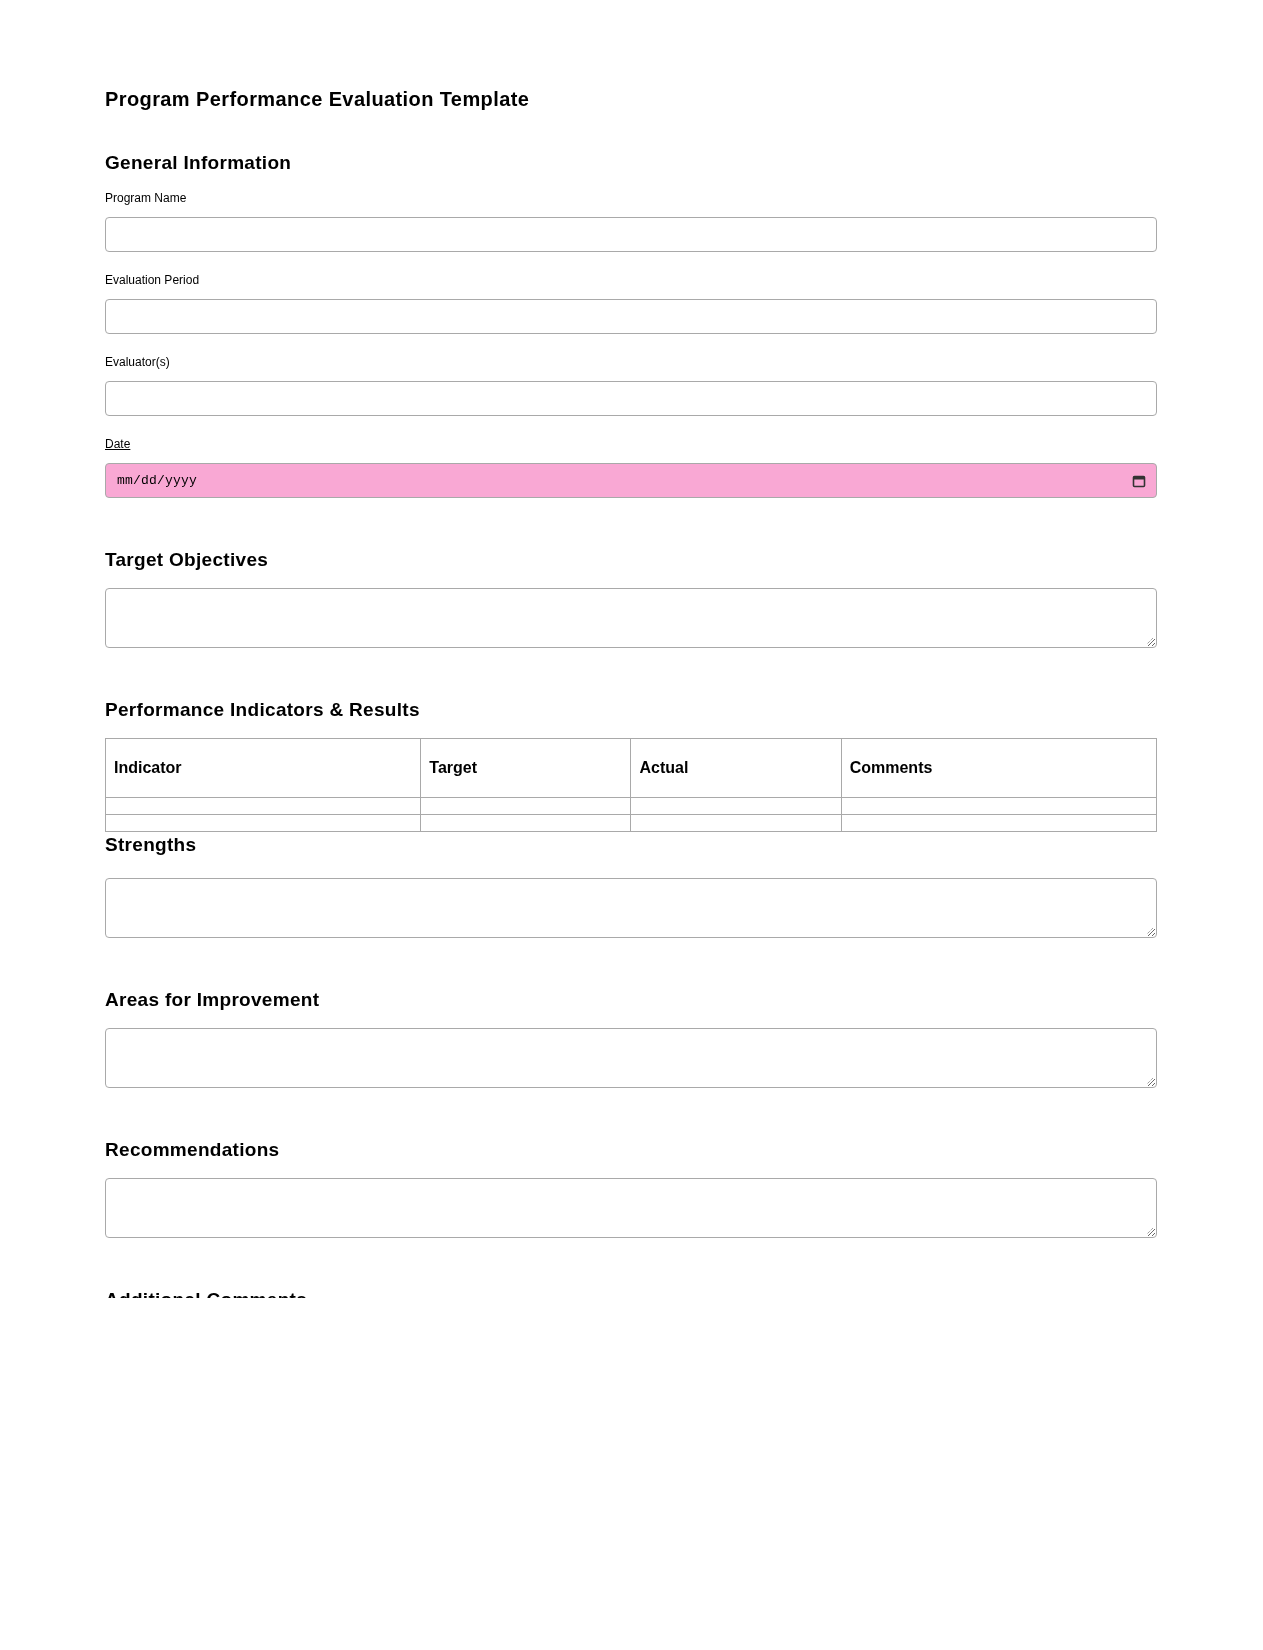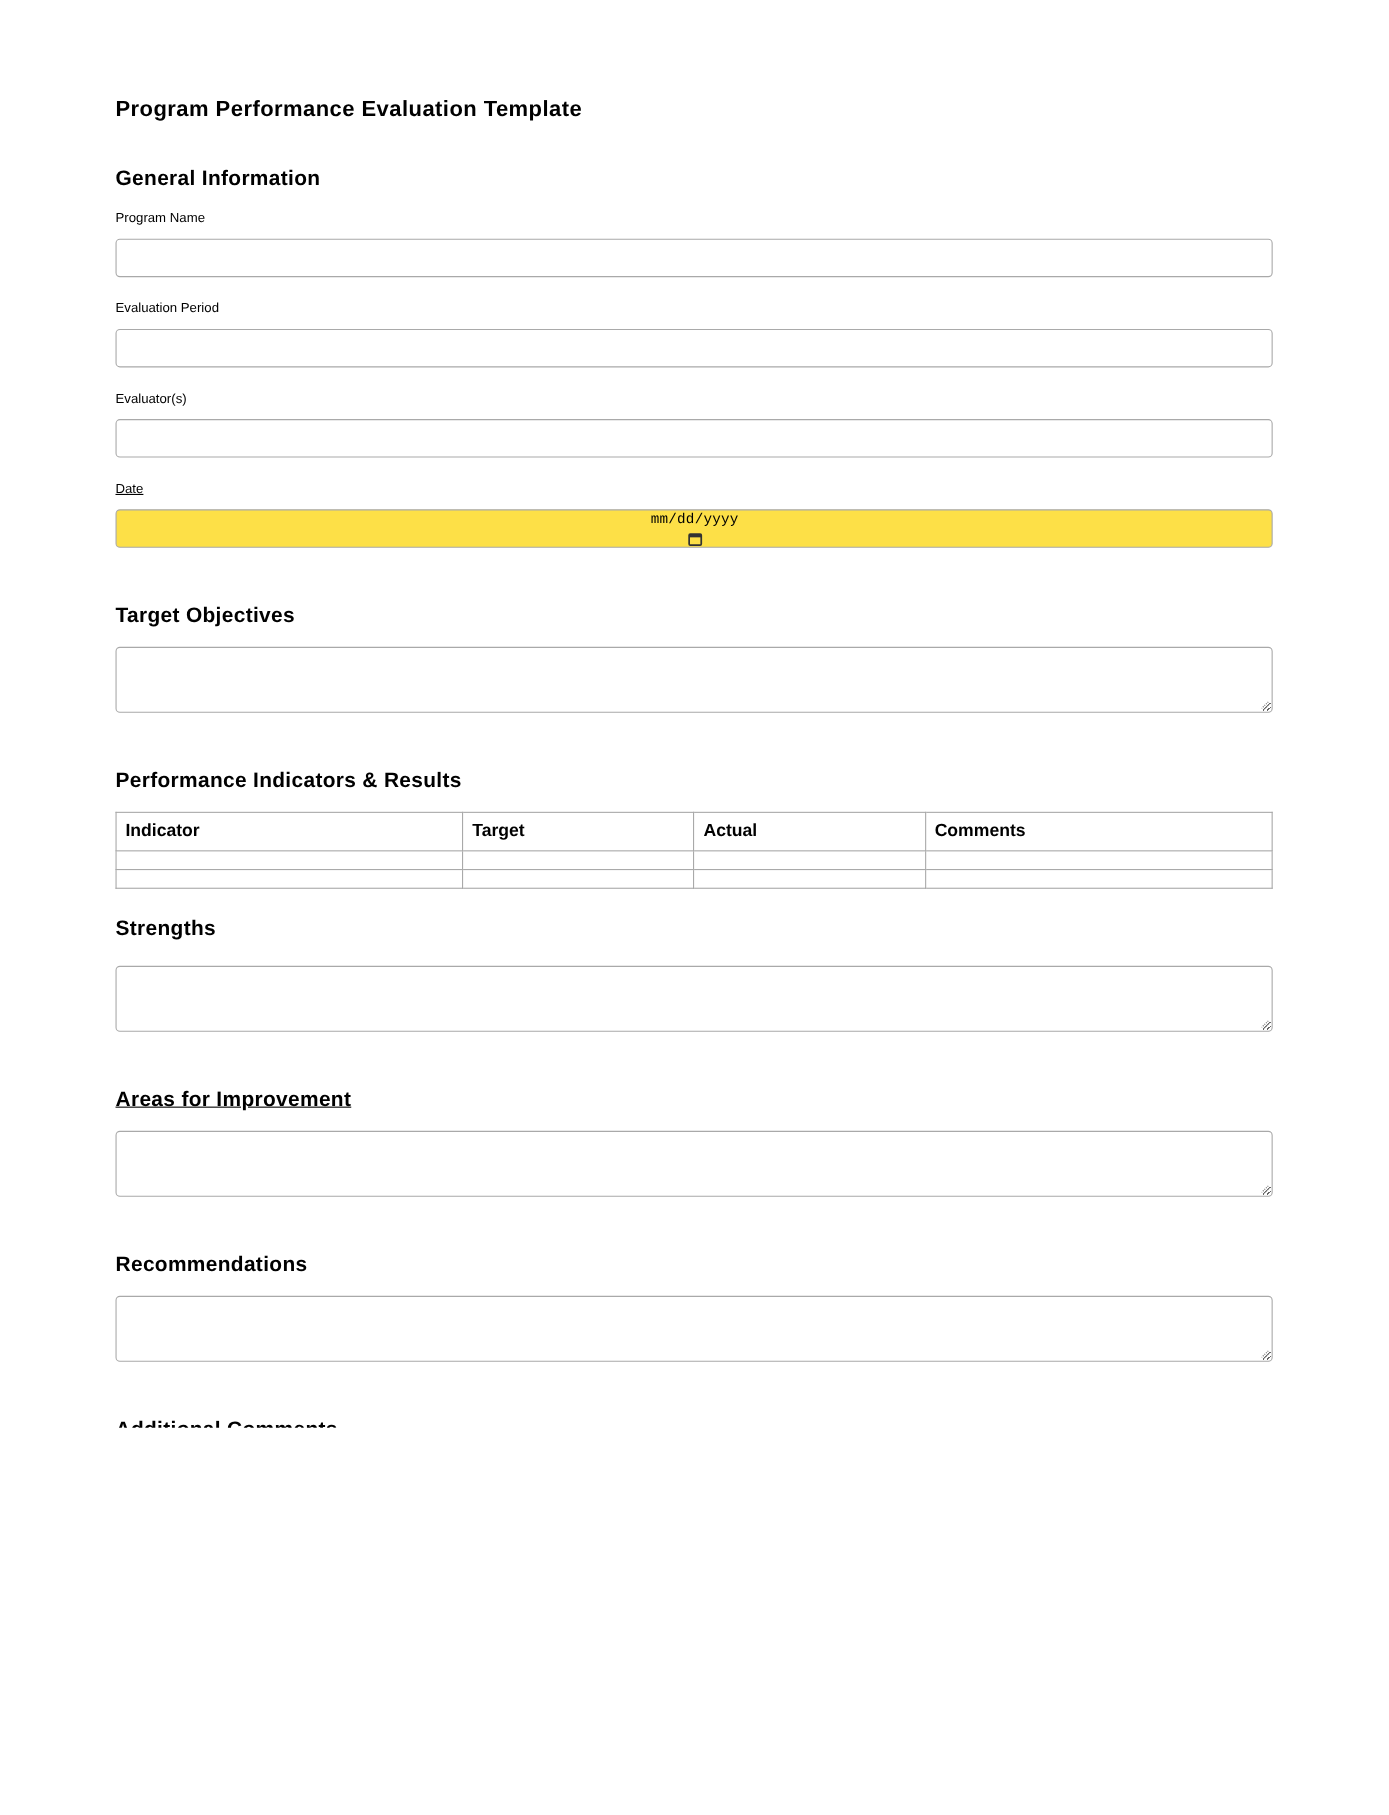--- a/index.html
+++ b/index.html
@@ -71,26 +71,25 @@
       outline: none;
     }
     .date-input {
       position: absolute;
       left: 0;
       width: 1052px;
       height: 35px;
       box-sizing: border-box;
       border: 1px solid #a9a9a9;
       border-radius: 4px;
-      background: #fde047;
+      background: #f9a8d4;
       display: flex;
       align-items: center;
       justify-content: space-between;
       padding: 0 10px 0 11px;
-      flex-direction: column;
     }
     .date-placeholder {
       font-family: "Liberation Mono", monospace;
       font-size: 13px;
       color: #000;
       letter-spacing: 0.2px;
     }
     .calendar-icon {
       width: 14px;
       height: 14px;
@@ -120,21 +119,21 @@
     table.perf {
       position: absolute;
       left: 0;
       top: 738px;
       width: 1052px;
       border-collapse: collapse;
       table-layout: fixed;
     }
     table.perf th, table.perf td {
       border: 1px solid #a9a9a9;
-      padding: 0 8px;
+      padding: 12px 8px;
       text-align: left;
     }
     table.perf th {
       height: 34px;
       font-size: 16px;
       font-weight: bold;
     }
     table.perf td {
       height: 16px;
       padding: 0;
@@ -209,21 +208,21 @@
       </tbody>
     </table>
 
     <h2 style="top:834px;">Strengths</h2>
     <textarea class="textarea" style="top: 878px;"></textarea>
     <svg class="resize-grip" style="left:1040px; top:926px;" viewBox="0 0 9 9">
       <line x1="8" y1="2" x2="2" y2="8" stroke="#777" stroke-width="1" stroke-dasharray="1,1"></line>
       <line x1="8" y1="5" x2="5" y2="8" stroke="#777" stroke-width="1" stroke-dasharray="1,1"></line>
     </svg>
 
-    <h2 style="top:989px;text-decoration:underline;">Areas for Improvement</h2>
+    <h2 style="top:989px;">Areas for Improvement</h2>
     <textarea class="textarea" style="top: 1028px;"></textarea>
     <svg class="resize-grip" style="left:1040px; top:1076px;" viewBox="0 0 9 9">
       <line x1="8" y1="2" x2="2" y2="8" stroke="#777" stroke-width="1" stroke-dasharray="1,1"></line>
       <line x1="8" y1="5" x2="5" y2="8" stroke="#777" stroke-width="1" stroke-dasharray="1,1"></line>
     </svg>
 
     <h2 style="top:1139px;">Recommendations</h2>
     <textarea class="textarea" style="top: 1178px;"></textarea>
     <svg class="resize-grip" style="left:1040px; top:1226px;" viewBox="0 0 9 9">
       <line x1="8" y1="2" x2="2" y2="8" stroke="#777" stroke-width="1" stroke-dasharray="1,1"></line>

